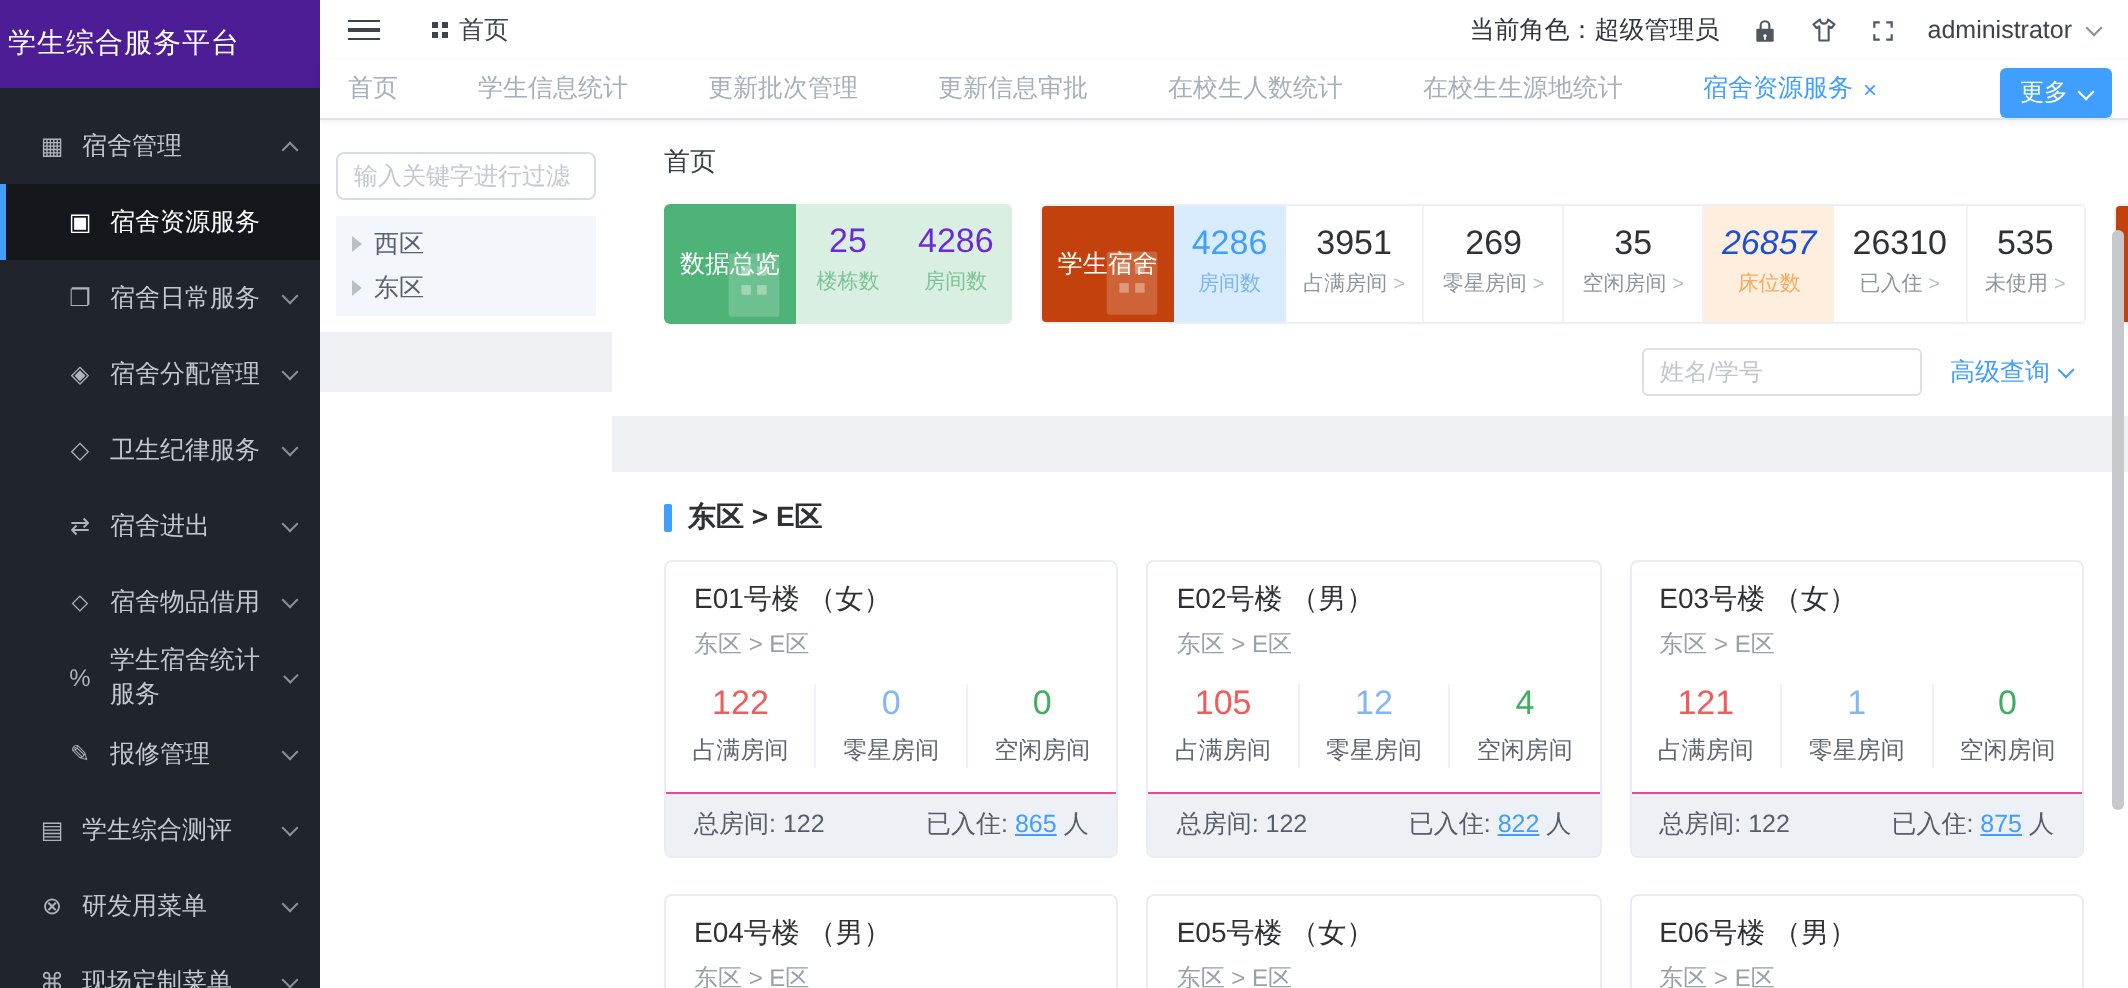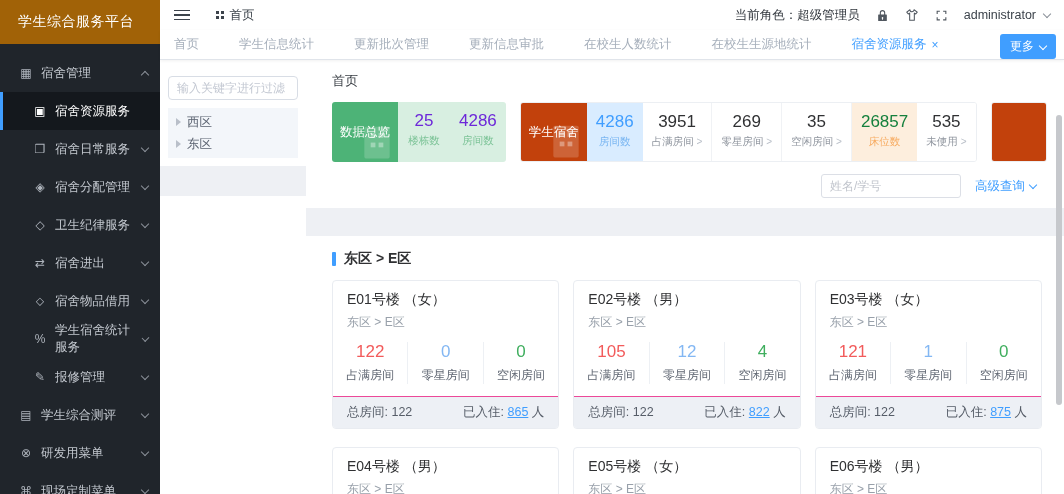--- a/index.html
+++ b/index.html
@@ -2,21 +2,21 @@
 <html><head>
 <meta charset="utf-8">
 <style>
   * { margin:0; padding:0; box-sizing:border-box; }
   html,body { width:1064px; height:494px; overflow:hidden; }
   body { font-family:"Liberation Sans","DejaVu Sans",sans-serif; font-size:12px; color:#303133; background:#fff; }
   .layout { display:flex; width:1064px; height:494px; }
 
   
   .left-col { width:160px; flex:0 0 160px; background:#20252b; display:flex; flex-direction:column; }
-  .logo { height:44px; background:#a16207; color:#fff; font-size:14px; display:flex; align-items:center; padding-left:18px; letter-spacing:.5px; }
+  .logo { height:44px; background:#4c1d95; color:#fff; font-size:14px; display:flex; align-items:center; padding-left:4px; letter-spacing:.5px; }
   .menu { flex:1; padding-top:10px; overflow:hidden; }
   .menu-item { height:38px; display:flex; align-items:center; gap:8px; padding:0 12px 0 16px; color:#c3c8cf; font-size:12.5px; cursor:pointer; border-left:3px solid transparent; }
   .menu-item.sub { padding-left:30px; }
   .menu-item.active { background:#14181d; color:#fff; border-left-color:#409eff; }
   .m-icon { width:14px; text-align:center; font-size:12px; color:#aeb4bc; flex:0 0 14px; }
   .menu-item.active .m-icon { color:#fff; }
   .chev { width:6px; height:6px; border-right:1.4px solid #8a9099; border-bottom:1.4px solid #8a9099; transform:rotate(45deg); margin-left:auto; margin-top:-3px; }
   .chev.up { transform:rotate(-135deg); margin-top:4px; }
   .chev.blue { border-color:#409eff; }
   .chev.white { border-color:#fff; }
@@ -74,21 +74,21 @@
   .cell.cgreen .num { color:#6d28d9; }
   .cell.cgreen .lbl { color:#7cc397; }
   .cell.cblue { background:#d9ecff; }
   .cell.cblue .num { color:#409eff; }
   .cell.cblue .lbl { color:#7ab6f2; }
   .cell.cwhite { background:#fff; border-right:1px solid #f0f2f5; cursor:pointer; }
   .cell.cwhite:last-child { border-right:none; }
   .cell.cwhite .num { color:#303133; }
   .cell.cwhite .lbl { color:#8f959e; }
   .cell.corange { background:#fdeedd; }
-  .cell.corange .num { color:#15803d; }
+  .cell.corange .num { color:#1d4ed8;font-style:italic; }
   .cell.corange .lbl { color:#f7ab61; }
   .arrow { color:#b9bfc8; font-size:10px; }
 
   .search-row { display:flex; justify-content:flex-end; align-items:center; gap:14px; margin-top:12px; padding-right:12px; }
   .search-input { width:140px; height:24px; border:1px solid #dcdfe6; border-radius:3px; padding:0 8px; font-size:12px; outline:none; }
   .search-input::placeholder { color:#c0c4cc; }
   .adv-link { color:#409eff; font-size:12.5px; display:flex; align-items:center; gap:5px; cursor:pointer; }
 
   .gap-band { height:12px; flex:0 0 12px; background:#eef0f4; }
 
@@ -327,20 +327,24 @@
               </div>
               <div class="cell cwhite">
                 <div class="num">35</div>
                 <div class="lbl"><span>空闲房间</span> <span class="arrow">&gt;</span></div>
               </div>
               <div class="cell corange">
                 <div class="num">26857</div>
                 <div class="lbl">床位数</div>
               </div>
               <div class="cell cwhite">
+                <div class="num">26310</div>
+                <div class="lbl"><span>已入住</span> <span class="arrow">&gt;</span></div>
+              </div>
+              <div class="cell cwhite">
                 <div class="num">535</div>
                 <div class="lbl"><span>未使用</span> <span class="arrow">&gt;</span></div>
               </div>
             </div>
 
             <div class="scard bordered">
               <div class="s-head blue sm">
                 
               </div>
 

